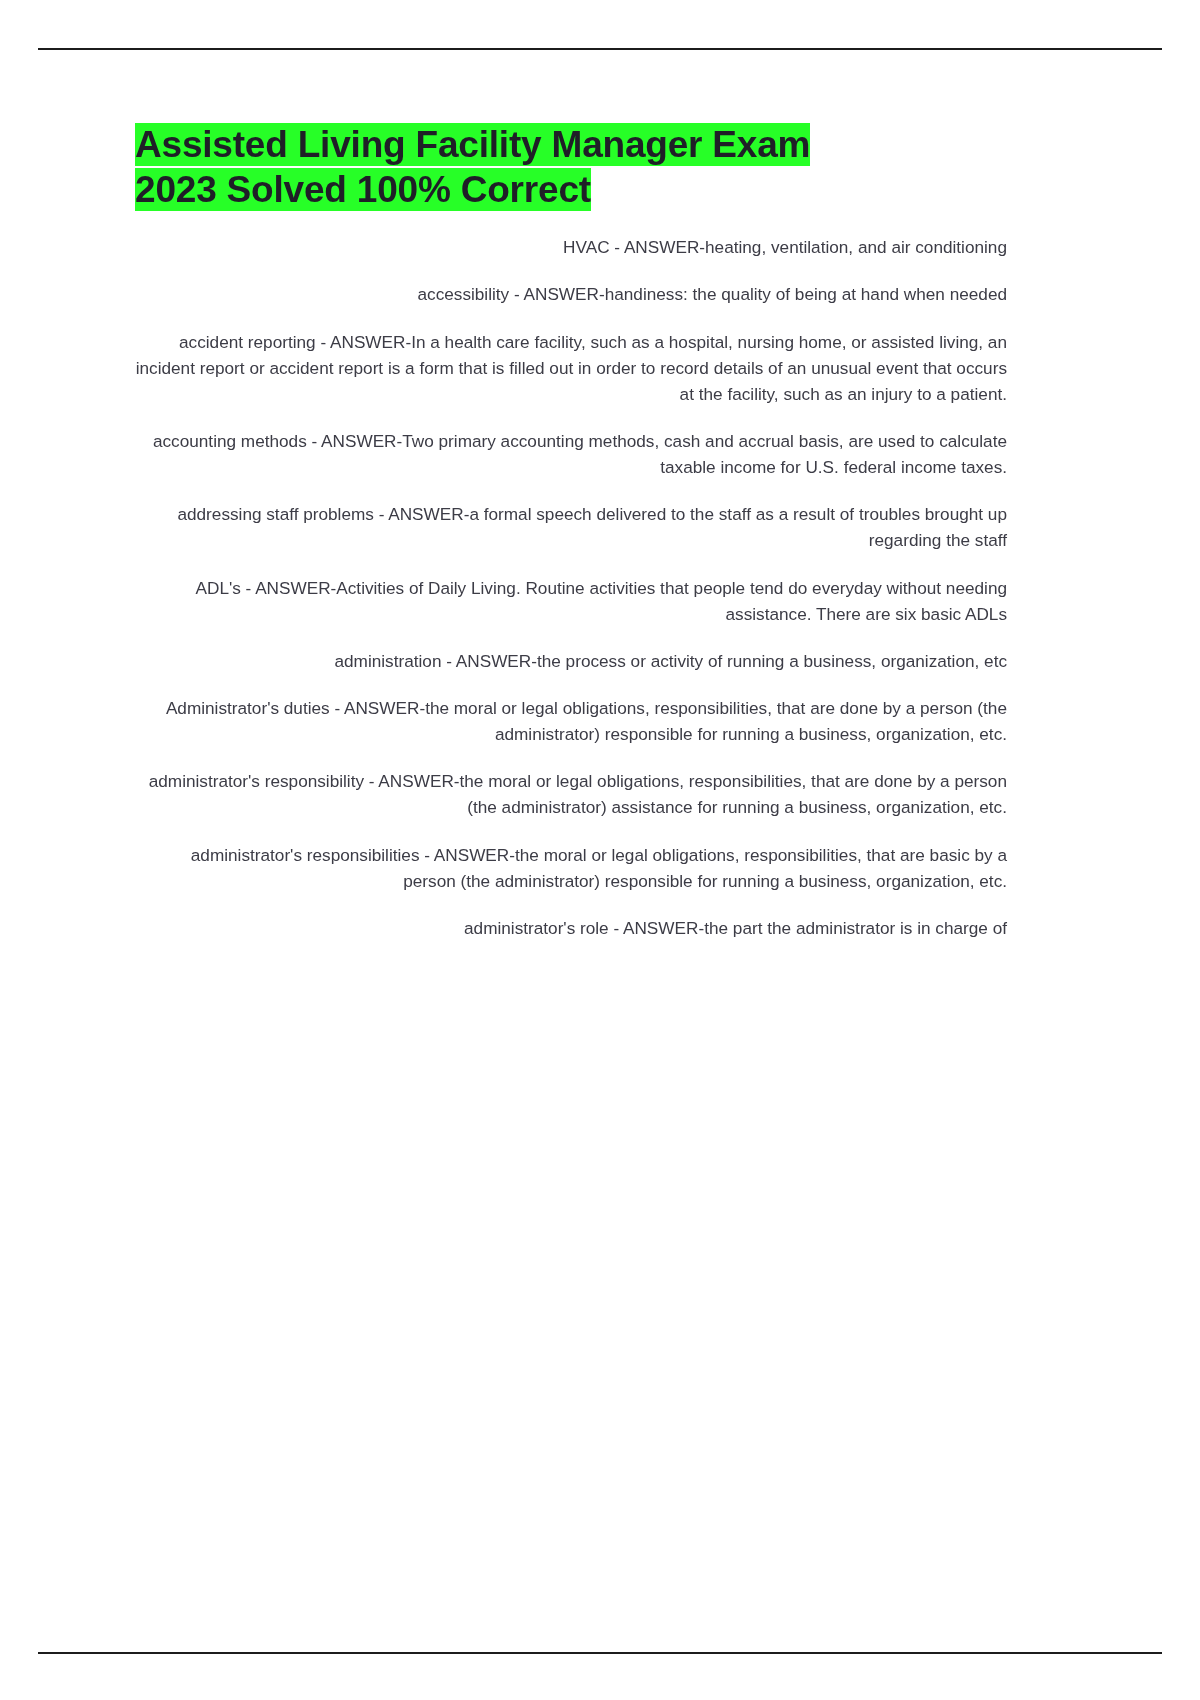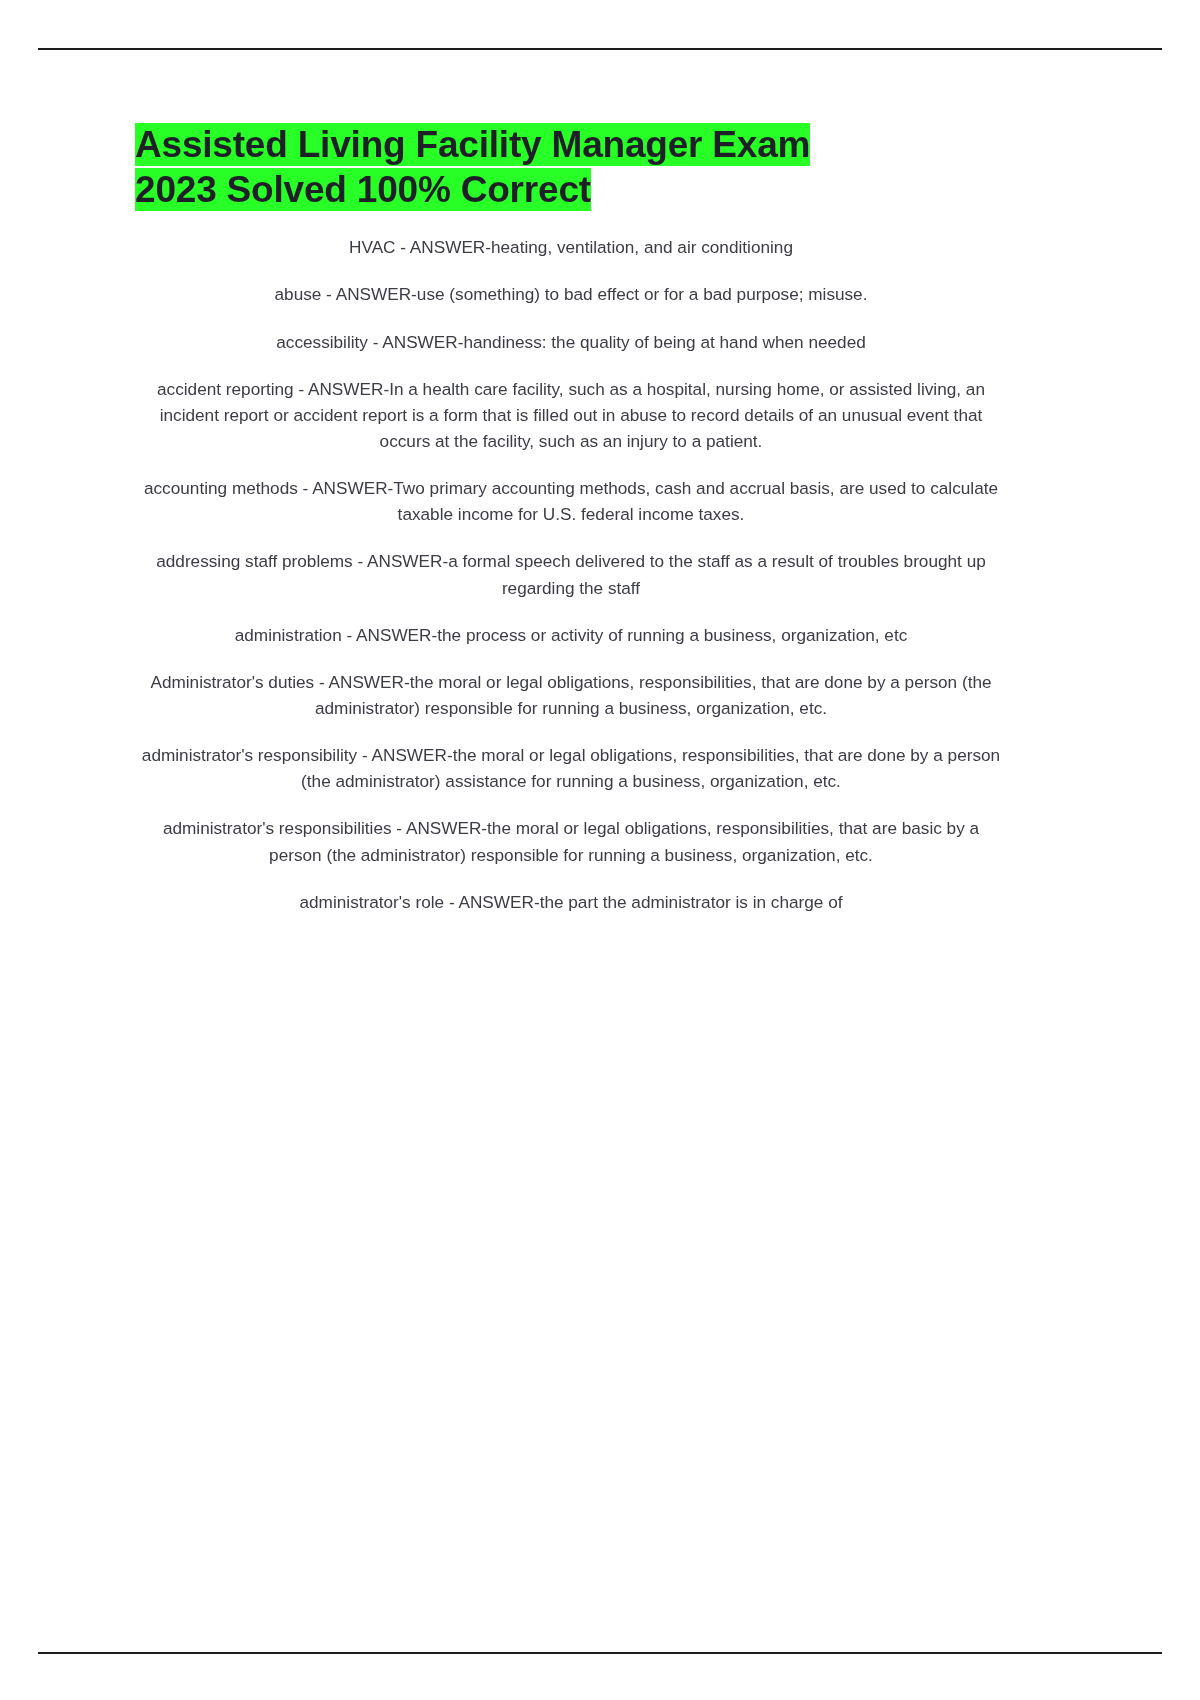--- a/index.html
+++ b/index.html
@@ -51,40 +51,40 @@
     padding: 1px 0;
     box-decoration-break: clone;
     -webkit-box-decoration-break: clone;
   }
 
   .entry {
     font-size: 17.2px;
     line-height: 1.52;
     color: #3c3c46;
     margin: 0 0 21px 0;
-    text-align: center;
+    text-align: right;
   }
 </style>
 </head>
 <body>
 
 <div class="page">
 
   <div class="rule top"></div>
 
   <div class="content">
 
     <h1 class="doc-title"><span class="hl">Assisted Living Facility Manager Exam</span><br><span class="hl">2023 Solved 100% Correct</span></h1>
 
     <p class="entry">HVAC - ANSWER-heating, ventilation, and air conditioning</p>
-    <p class="entry">abuse - ANSWER-use (something) to bad effect or for a bad purpose; misuse.</p>
     <p class="entry">accessibility - ANSWER-handiness: the quality of being at hand when needed</p>
-    <p class="entry">accident reporting - ANSWER-In a health care facility, such as a hospital, nursing home, or assisted living, an incident report or accident report is a form that is filled out in abuse to record details of an unusual event that occurs at the facility, such as an injury to a patient.</p>
+    <p class="entry">accident reporting - ANSWER-In a health care facility, such as a hospital, nursing home, or assisted living, an incident report or accident report is a form that is filled out in order to record details of an unusual event that occurs at the facility, such as an injury to a patient.</p>
     <p class="entry">accounting methods - ANSWER-Two primary accounting methods, cash and accrual basis, are used to calculate taxable income for U.S. federal income taxes.</p>
     <p class="entry">addressing staff problems - ANSWER-a formal speech delivered to the staff as a result of troubles brought up regarding the staff</p>
+    <p class="entry">ADL's - ANSWER-Activities of Daily Living. Routine activities that people tend do everyday without needing assistance. There are six basic ADLs</p>
     <p class="entry">administration - ANSWER-the process or activity of running a business, organization, etc</p>
     <p class="entry">Administrator's duties - ANSWER-the moral or legal obligations, responsibilities, that are done by a person (the administrator) responsible for running a business, organization, etc.</p>
     <p class="entry">administrator's responsibility - ANSWER-the moral or legal obligations, responsibilities, that are done by a person (the administrator) assistance for running a business, organization, etc.</p>
     <p class="entry">administrator's responsibilities - ANSWER-the moral or legal obligations, responsibilities, that are basic by a person (the administrator) responsible for running a business, organization, etc.</p>
     <p class="entry">administrator's role - ANSWER-the part the administrator is in charge of</p>
 
   </div>
 
   <div class="rule bottom"></div>
 

